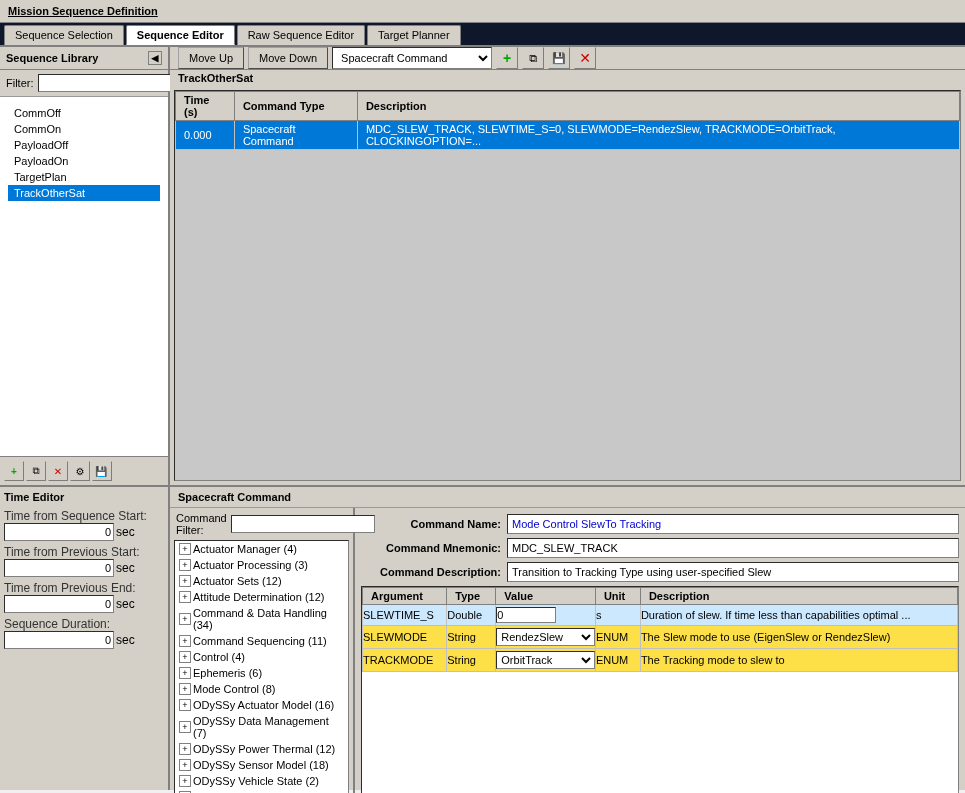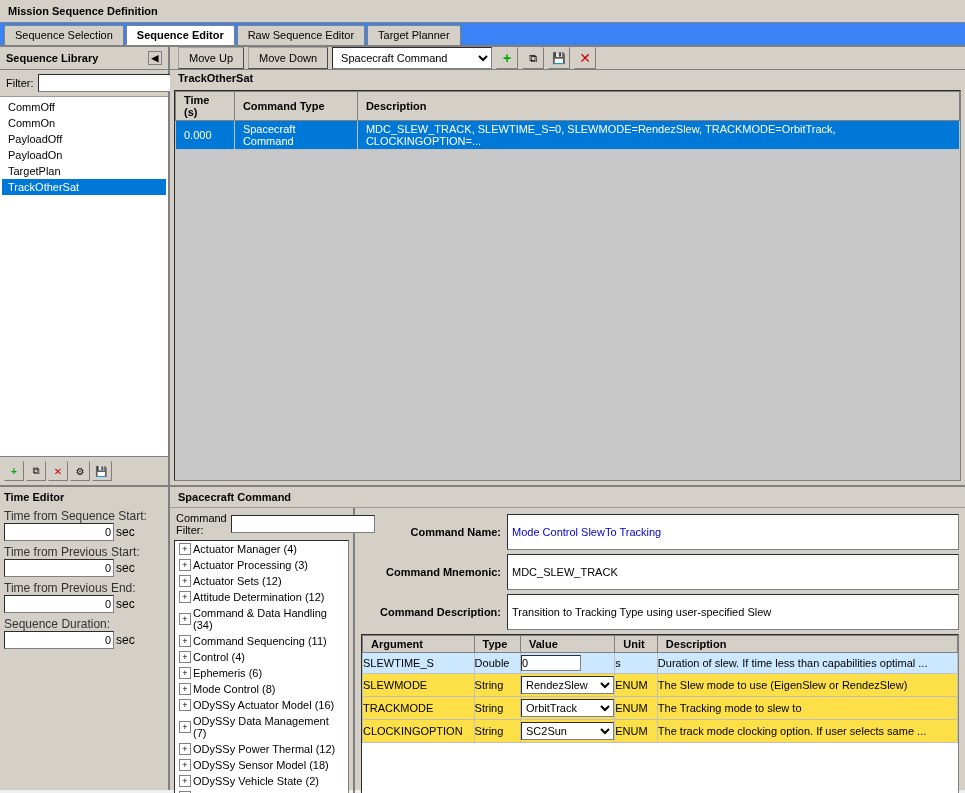--- a/index.html
+++ b/index.html
@@ -4,24 +4,25 @@
   <style>
     * { box-sizing: border-box; margin: 0; padding: 0; font-family: 'Segoe UI', Tahoma, Arial, sans-serif; font-size: 11px; }
     body { background: #f0f0f0; width: 965px; height: 793px; overflow: hidden; }
 
     .title-bar {
       background: #d4d0c8;
       border-bottom: 1px solid #808080;
       padding: 4px 8px;
       font-weight: bold;
       font-size: 12px;
+      text-decoration: underline;
     }
 
     .tab-bar {
-      background: #3b82f6;
+      background: #0f172a;
       display: flex;
       border-bottom: 2px solid #808080;
       padding: 2px 4px 0;
     }
 
     .tab {
       padding: 3px 10px;
       border: 1px solid #808080;
       border-bottom: none;
       background: #d4d0c8;
@@ -92,21 +93,21 @@
       height: 18px;
       border: 1px inset #808080;
       background: white;
       padding: 0 2px;
     }
 
     .library-list {
       flex: 1;
       background: white;
       overflow-y: auto;
-      padding: 2px;
+      padding: 8px;
     }
 
     .library-item {
       padding: 2px 6px;
       cursor: pointer;
     }
 
     .library-item.selected {
       background: #0078d7;
       color: white;
@@ -352,21 +353,21 @@
     }
 
     .detail-label {
       width: 140px;
       text-align: right;
       font-weight: bold;
     }
 
     .detail-value {
       flex: 1;
-      height: 36px;
+      height: 20px;
       border: 1px inset #808080;
       background: white;
       padding: 0 4px;
       display: flex;
       align-items: center;
       color: #0000cc;
     }
 
     .args-table-container {
       flex: 1;
@@ -631,31 +632,20 @@
                   <td>TRACKMODE</td>
                   <td>String</td>
                   <td>
                     <select>
                       <option>OrbitTrack</option>
                     </select>
                   </td>
                   <td>ENUM</td>
                   <td>The Tracking mode to slew to</td>
                 </tr>
-                <tr>
-                  <td>CLOCKINGOPTION</td>
-                  <td>String</td>
-                  <td>
-                    <select>
-                      <option>SC2Sun</option>
-                    </select>
-                  </td>
-                  <td>ENUM</td>
-                  <td>The track mode clocking option.  If user selects same ...</td>
-                </tr>
               </tbody>
             </table>
           </div>
         </div>
 
       </div>
     </div>
 
   </div>
 </div>

